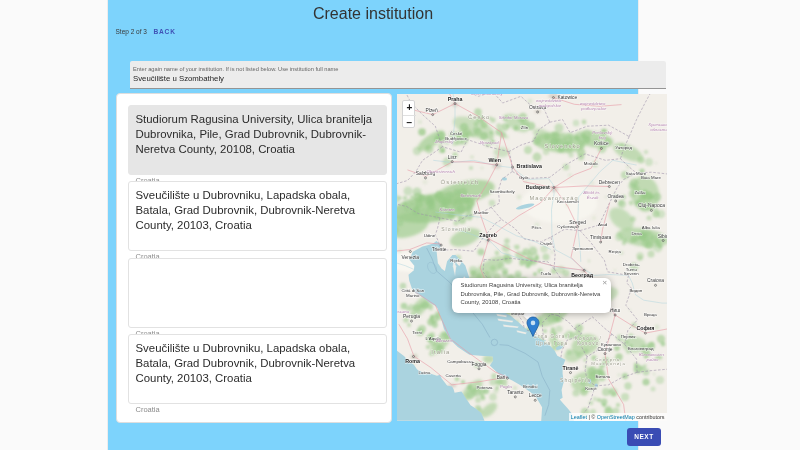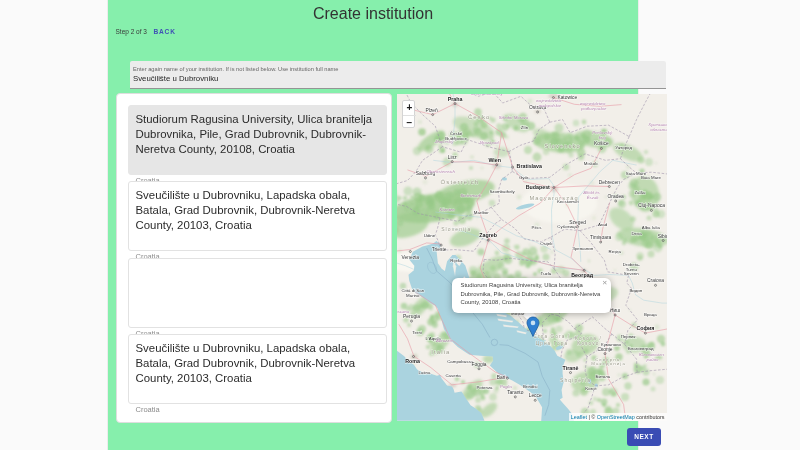--- a/index.html
+++ b/index.html
@@ -1,15 +1,15 @@
 <!DOCTYPE html>
 <html><head><meta charset="utf-8"><style>
 *{margin:0;padding:0;box-sizing:border-box}
 body{width:800px;height:450px;background:#fafafa;font-family:"Liberation Sans",sans-serif;overflow:hidden;position:relative}
-.panel{position:absolute;left:107px;top:0;width:532px;height:450px;background:#86efac;border-left:1px solid #ececec;border-right:1px solid #ececec}
+.panel{position:absolute;left:107px;top:0;width:532px;height:450px;background:#7dd3fc;border-left:1px solid #ececec;border-right:1px solid #ececec}
 .title{position:absolute;top:5px;left:0;width:100%;text-align:center;font-size:16px;color:#333}
 .step{position:absolute;top:27.5px;left:7.5px;font-size:6.5px;color:#3a3a3a}
 .back{position:absolute;top:27.5px;left:45.5px;font-size:6.6px;color:#3f51b5;letter-spacing:.8px;font-weight:bold}
 .inp{position:absolute;left:22px;top:61px;width:536px;height:28px;background:#ececec;border-bottom:1px solid #949494;border-radius:2px 2px 0 0}
 .inp .lab{position:absolute;left:3px;top:4.5px;font-size:5.7px;color:#666}
 .inp .val{position:absolute;left:3px;top:13px;font-size:7.8px;color:#1f1f1f}
 .list{position:absolute;left:7.5px;top:92.5px;width:276px;height:330px;border:1px solid #dedede;border-radius:4px;background:#fff}
 .card{position:absolute;left:11px;width:259px;height:70px;border-radius:3px;background:#fff;border:1px solid #e2e2e2}
 .card.sel{background:#e6e6e6;border-color:#e6e6e6}
 .card .t{position:absolute;left:7px;top:5.5px;width:243px;font-size:11.4px;line-height:15.2px;color:#2b2b2b}
@@ -23,21 +23,21 @@
 .ptail{position:absolute;left:128.5px;top:216.5px;width:9px;height:9px;background:#fff;transform:rotate(45deg);box-shadow:1px 1px 3px rgba(0,0,0,.15);z-index:19}
 .attr{position:absolute;right:0;bottom:0;background:rgba(255,255,255,.75);font-size:5.4px;color:#333;padding:1px 2px;z-index:30}
 .next{position:absolute;left:519px;top:428px;width:34px;height:18px;background:#3a4cb4;border-radius:3px;color:#fff;font-size:6.5px;letter-spacing:.5px;text-align:center;line-height:18px;font-weight:bold}
 </style></head><body>
 <div class="panel">
  <div class="title">Create institution</div>
  <div class="step">Step 2 of 3</div>
  <div class="back">BACK</div>
  <div class="inp">
       <div class="lab">Enter again name of your institution. If is not listed below. Use institution full name</div>
-      <div class="val">Sveučilište u Dubrovniku</div>
+      <div class="val">Sveučilište u Szombathely</div>
     </div>
  <div class="list">
   <div class="card sel" style="top:11.5px">
         <div class="t">Studiorum Ragusina University, Ulica branitelja Dubrovnika, Pile, Grad Dubrovnik, Dubrovnik-Neretva County, 20108, Croatia</div>
         <div class="s">Croatia</div>
       </div>
   <div class="card" style="top:87.8px">
         <div class="t">Sveučilište u Dubrovniku, Lapadska obala, Batala, Grad Dubrovnik, Dubrovnik-Neretva County, 20103, Croatia</div>
         <div class="s">Croatia</div>
       </div>

